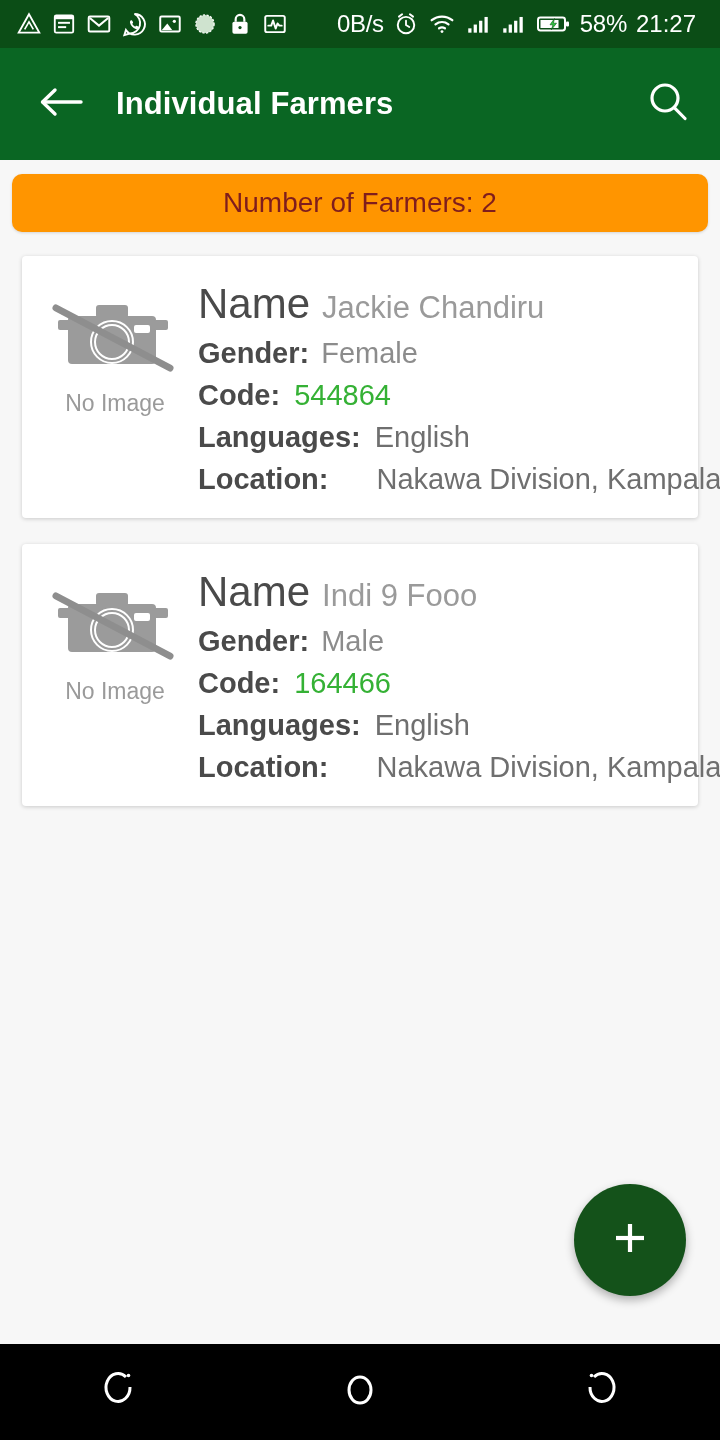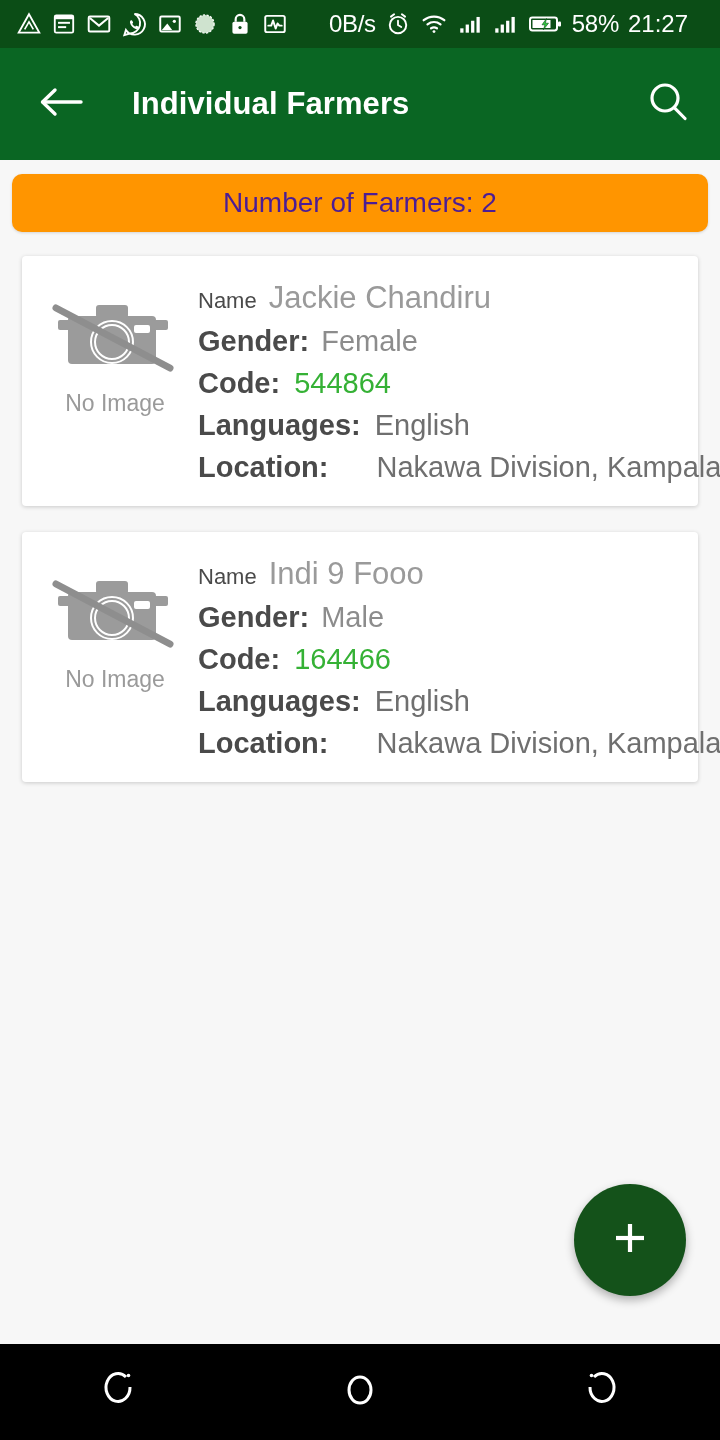--- a/index.html
+++ b/index.html
@@ -8,47 +8,47 @@
     background:#f7f7f7;
     font-family:"Liberation Sans", sans-serif;
     overflow:hidden;
   }
   .phone { position:relative; width:720px; height:1440px; background:#f7f7f7; }
 
   
   .statusbar {
     height:48px; background:#0b4d16; color:#ffffff;
     display:flex; align-items:center; justify-content:space-between;
-    padding:0 32px 0 16px;
+    padding:0 24px 0 16px;
   }
   .sb-left { display:flex; align-items:center; gap:9px; }
   .sb-right { display:flex; align-items:center; gap:9px; }
   .sb-ico { display:inline-flex; align-items:center; justify-content:center; }
   .sb-text { font-size:24px; letter-spacing:-0.3px; font-family:"Liberation Sans", sans-serif; }
   .sb-time { font-size:24px;text-align:right; }
 
   
   .appbar {
     height:112px; background:#0a6623; color:#fff;
     display:flex; align-items:center; padding:0 22px 0 34px;
   }
   .appbar .back { width:54px; height:54px; display:flex; align-items:center; justify-content:center; cursor:pointer; }
   .appbar .title {
     font-size:31px; font-weight:bold; color:#ffffff;
-    margin-left:44px; letter-spacing:0.1px; white-space:nowrap;
+    margin-left:28px; letter-spacing:0.1px; white-space:nowrap;
   }
   .appbar .spacer { flex:1 1 auto; }
   .appbar .search { width:60px; height:60px; display:flex; align-items:center; justify-content:center; cursor:pointer; }
 
   
   .banner-wrap { padding:14px 12px 0 12px; }
   .banner {
     background:#ff9500; border-radius:10px; height:58px;
     display:flex; align-items:center; justify-content:center;
-    color:#4c1d95; font-size:28px;
+    color:#7f1d1d; font-size:28px;
     box-shadow:0 1px 3px rgba(0,0,0,0.14);
   }
 
   
   .list { padding:24px 22px 0 22px; }
   .card {
     background:#ffffff; border-radius:4px;
     box-shadow:0 1px 4px rgba(0,0,0,0.18);
     display:flex; align-items:flex-start;
     padding:22px 10px 22px 18px;
@@ -61,21 +61,21 @@
   }
   .thumb .noimg-label {
     font-size:23px; color:#9a9a9a; margin-top:2px;
     font-family:"Liberation Sans", sans-serif;
   }
   .info { flex:1 1 auto; padding-left:8px; padding-top:2px; }
   .row { display:flex; align-items:baseline; margin-bottom:9px; white-space:nowrap; }
   .row:last-child { margin-bottom:0; }
   .lbl { font-weight:bold; color:#4a4a4a; font-size:29px; }
   .val { color:#8c8c8c; font-size:29px; margin-left:12px; }
-  .row.name .lbl { font-size:22px; font-weight:normal; color:#4a4a4a; }
+  .row.name .lbl { font-size:42px; font-weight:normal; color:#4a4a4a; }
   .row.name .val { font-size:31px; color:#9a9a9a; }
   .row.code .val { color:#35b135; margin-left:14px; }
   .row.gender .val { }
   .row.lang .val, .row.loc .val { margin-left:14px; color:#767676; }
   .row.loc .val { color:#6f6f6f;margin-left:48px; }
   .row.lang .val { color:#6f6f6f; }
 
   
   .fab {
     position:absolute; right:34px; bottom:144px;

